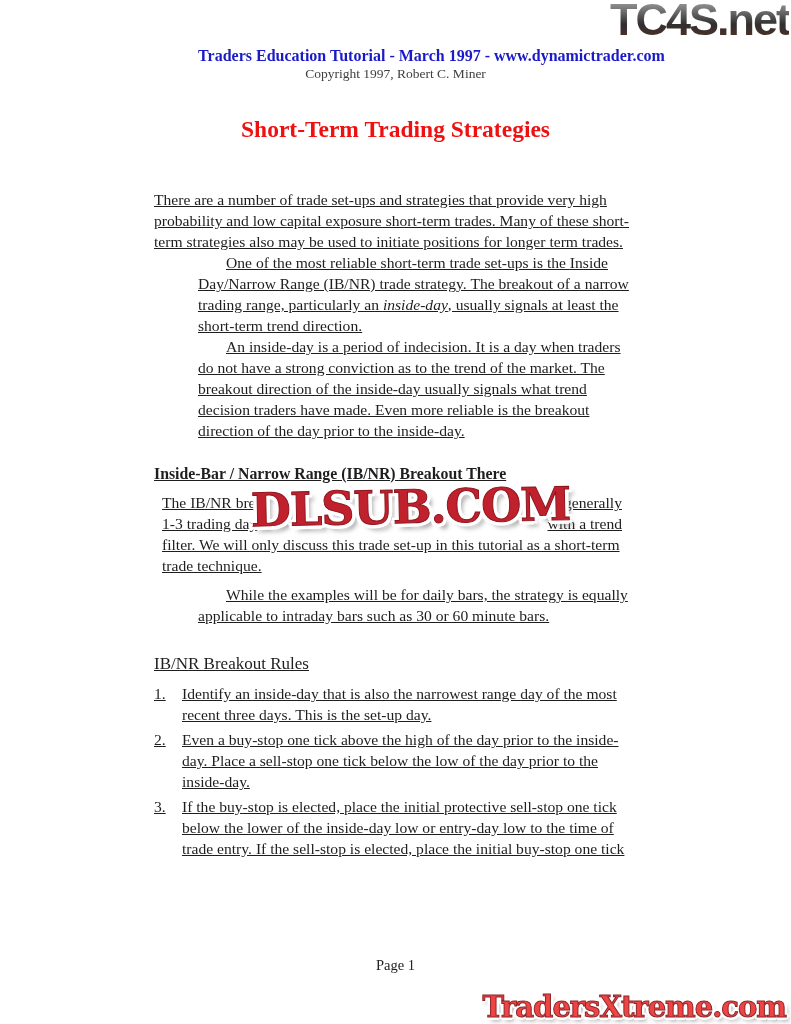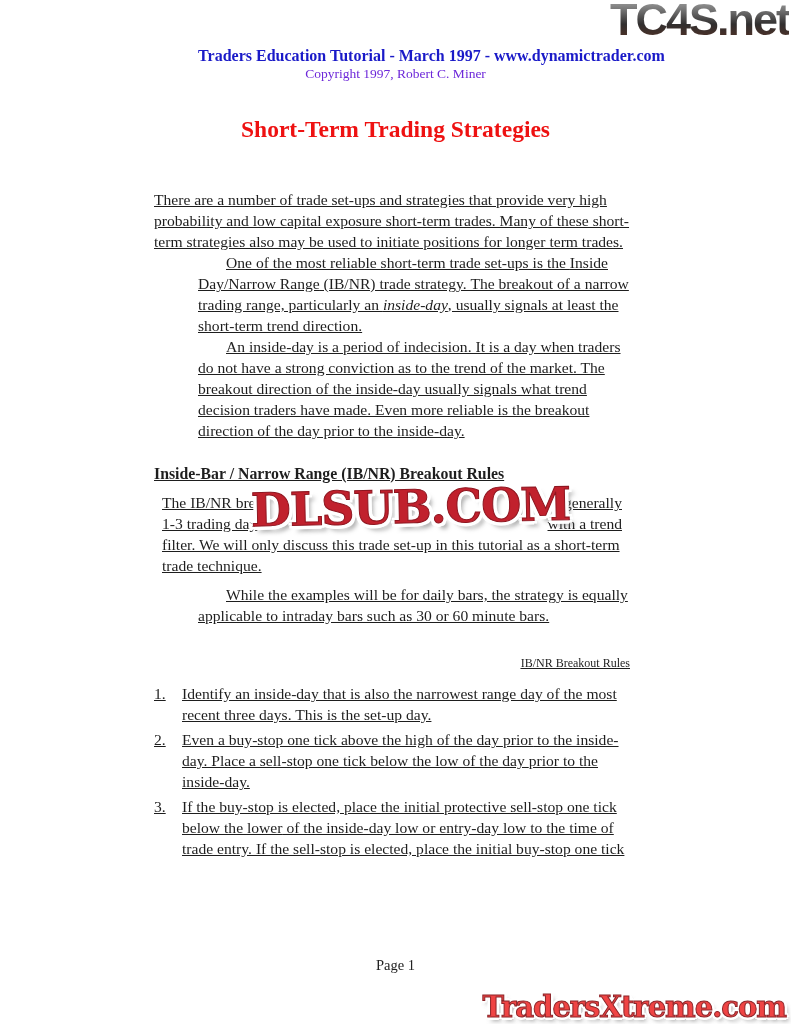--- a/index.html
+++ b/index.html
@@ -25,21 +25,21 @@
   }
 
   
   .hdr-tutorial {
     position: absolute; top: 47px; left: 0; width: 100%;
     text-align: center;
     color: #1a1ac8; font-weight: bold; font-size: 16px; padding-left: 36px;
   }
   .hdr-copy {
     position: absolute; top: 66px; left: 0; width: 100%;
-    text-align: center; font-size: 13.5px; color: #6d28d9;
+    text-align: center; font-size: 13.5px; color: #404040;
   }
 
   
   .doc-title {
     position: absolute; top: 116px; left: 0; width: 100%;
     text-align: center;
     color: #ee1111; font-weight: bold; font-size: 23.5px;
   }
   .doc-byline {
     position: absolute; top: 150px; left: 0; width: 100%;
@@ -54,22 +54,22 @@
   .para { margin: 0; }
   .para.indent { text-indent: 28px; margin-left: 44px; }
   .u { text-decoration: underline; }
   .i { font-style: italic; }
 
   .sec-heading {
     font-weight: bold; font-size: 15.8px;
     margin: 22px 0 7px 0;
   }
   .sec-heading2 {
-    font-size: 12px; text-decoration: underline;
-    margin: 27px 0 9px 0; font-weight: normal; text-align: right;
+    font-size: 17px; text-decoration: underline;
+    margin: 27px 0 9px 0; font-weight: normal;
   }
 
   
   .wm-para { margin: 8px; }
   .wm-line { display: flex; justify-content: space-between; }
 
   .rules { margin-top: 0; }
   .li { display: flex; }
   .li + .li { margin-top: 4px; }
   .li .num { flex: none; width: 28px; }
@@ -128,21 +128,21 @@
   <div class="doc-title">Short-Term Trading Strategies</div>
 
   <div class="content">
 
     <p class="para">There are a number of trade set-ups and strategies that provide very high probability and low capital exposure short-term trades. Many of these short-term strategies also may be used to initiate positions for longer term trades.</p>
 
     <p class="para indent"><span>One of the most reliable short-term trade set-ups is the </span><span class="u">Inside Day/Narrow Range</span><span> (IB/NR) trade strategy. The breakout of a narrow trading range, particularly an </span><span class="i">inside-day</span><span>, usually signals at least the short-term trend direction.</span></p>
 
     <p class="para indent">An inside-day is a period of indecision. It is a day when traders do not have a strong conviction as to the trend of the market. The breakout direction of the inside-day usually signals what trend decision traders have made. Even more reliable is the breakout direction of the day prior to the inside-day.</p>
 
-    <div class="sec-heading">Inside-Bar / Narrow Range (IB/NR) Breakout Rules</div>
+    <div class="sec-heading">Inside-Bar / Narrow Range (IB/NR) Breakout There</div>
 
     <div class="wm-para">
       <div class="wm-line">
           <span>The IB/NR bre</span>
           <span>des, generally</span>
         </div>
       <div class="wm-line">
           <span>1-3 trading day</span>
           <span>with a trend</span>
         </div>

